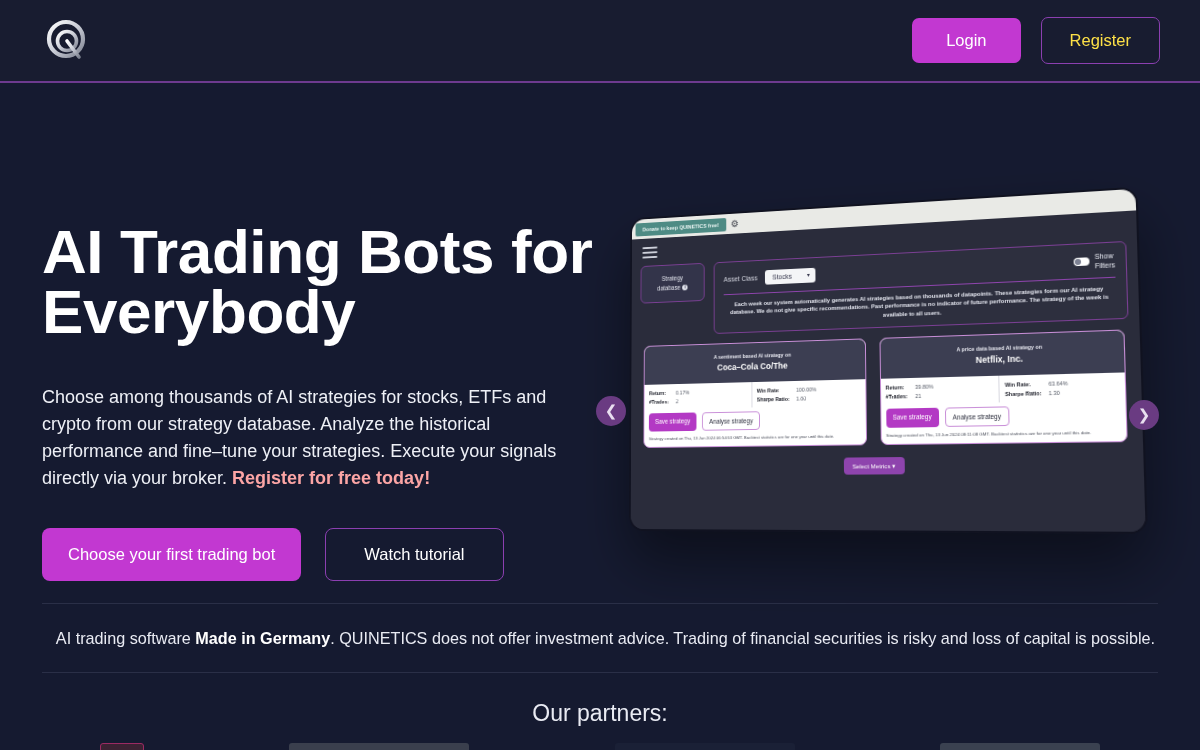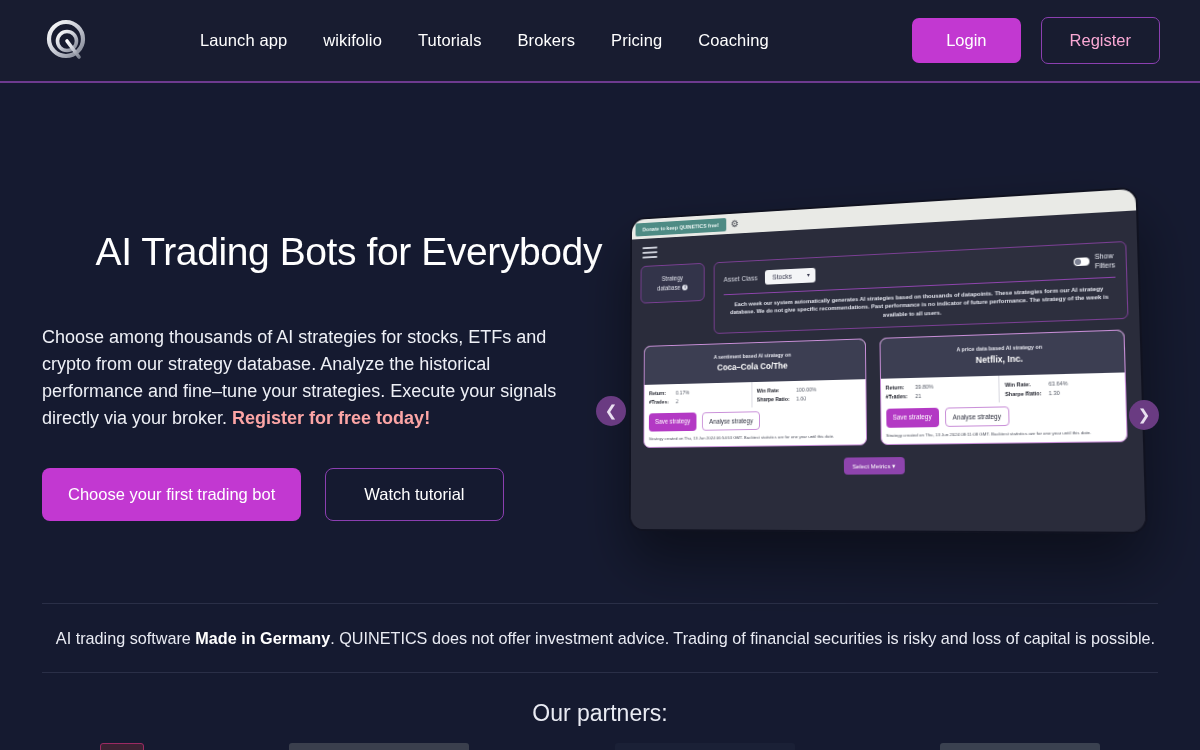--- a/index.html
+++ b/index.html
@@ -52,21 +52,21 @@
     color: #ffffff;
     font-size: 16.5px;
     border: none;
     border-radius: 7px;
     padding: 13px 34px;
     cursor: pointer;
     font-family: inherit;
   }
   .btn-register {
     background: transparent;
-    color: #f9a8d4;
+    color: #fde047;
     font-size: 16.5px;
     border: 1px solid #8b3fb0;
     border-radius: 7px;
     padding: 13px 28px;
     cursor: pointer;
     font-family: inherit;
   }
 
   
   .hero {
@@ -75,25 +75,24 @@
     padding: 0 42px;
     height: 520px;
   }
   .hero-left {
     width: 560px;
     padding-top: 139px;
     flex: 0 0 auto;
   }
   h1.hero-title {
     color: #ffffff;
-    font-size: 39px;
+    font-size: 62px;
     line-height: 60px;
-    font-weight: 400;
+    font-weight: 700;
     letter-spacing: -0.4px;
-    text-align: right;
   }
   .hero-sub {
     color: #eef0f6;
     font-size: 18px;
     line-height: 27px;
     margin-top: 42px;
     width: 552px;
   }
   .hero-sub b { font-weight: 700; color:#fca5a5; }
   .hero-buttons {
@@ -276,28 +275,20 @@
           <stop offset="50%" stop-color="#c9ccd6"></stop>
           <stop offset="100%" stop-color="#7d8290"></stop>
         </linearGradient>
       </defs>
       <circle cx="23" cy="21" r="17" fill="none" stroke="url(#qg)" stroke-width="4.2"></circle>
       <circle cx="24" cy="23" r="9.5" fill="none" stroke="url(#qg)" stroke-width="3.6"></circle>
       <path d="M24 23 L36 39" stroke="url(#qg)" stroke-width="3.6" stroke-linecap="round" fill="none"></path>
     </svg>
   </div>
 
-  <nav class="nav">
-    <a class="nav-link">Launch app</a>
-    <a class="nav-link">wikifolio</a>
-    <a class="nav-link">Tutorials</a>
-    <a class="nav-link">Brokers</a>
-    <a class="nav-link">Pricing</a>
-    <a class="nav-link">Coaching</a>
-  </nav>
 
   <div class="header-actions">
     <button class="btn-login">Login</button>
     <button class="btn-register">Register</button>
   </div>
 </div>
 
 <div class="hero">
 
   <div class="hero-left">

